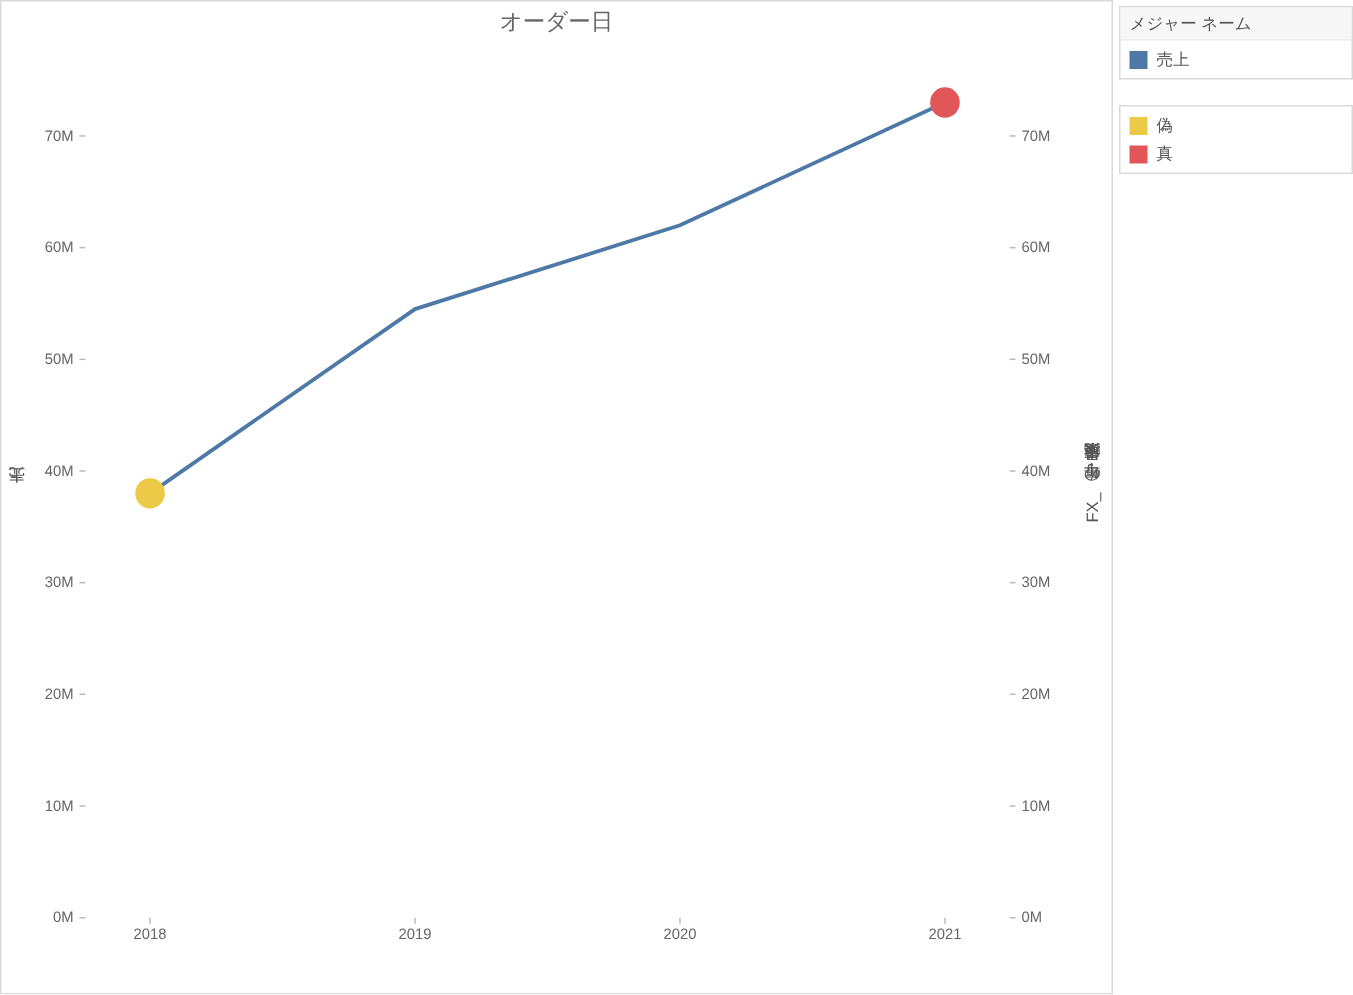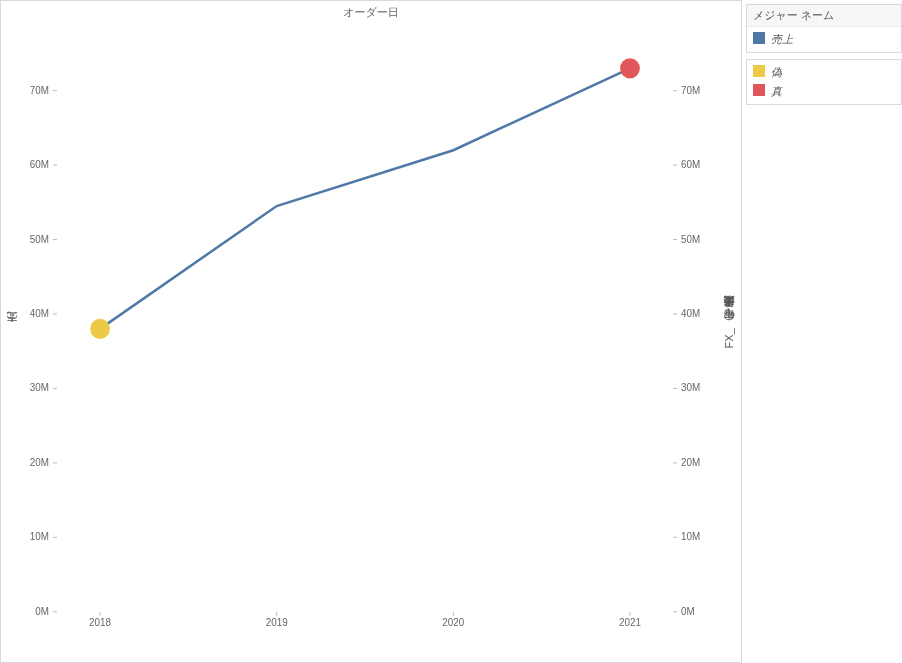--- a/index.html
+++ b/index.html
@@ -1,34 +1,34 @@
 <!DOCTYPE html>
 <html><head>
 <meta charset="utf-8">
 <style>
   * { box-sizing: border-box; }
   html, body { margin:0; padding:0; font-family:"Hiragino Sans","Yu Gothic",Arial,sans-serif; font-size:11px; color:#555; background:#fff;}
   .root { display:flex; width:902px; height:663px; }
   .chart-pane { position:relative; flex:1; border:1px solid #d9d9d9; }
-  .title-top { position:absolute; top:4px; left:0; right:0; text-align:center; font-size:11px; color:#666;}
+  .title-top { position:absolute; top:4px; left:0; right:0; text-align:center; font-size:15px; color:#666;}
   .plot { position:absolute; left:48px; right:60px; top:22px; bottom:32px; }
   .plot svg { width:100%; height:100%; overflow:visible;}
   .ylabel-left { position:absolute; left:4px; top:50%; transform:translateY(-50%) rotate(180deg); writing-mode:vertical-rl; font-size:11px; color:#555;}
   .ylabel-right { position:absolute; right:4px; top:50%; transform:translateY(-50%) rotate(180deg); writing-mode:vertical-rl; font-size:11px; color:#555;}
   .tick-label { font-size:10px; fill:#666; }
   .tick-line { stroke:#bbb; stroke-width:1; }
   .axis-line { stroke:#bbb; stroke-width:1; }
   .line-series { stroke:#4e79a7; stroke-width:2.5; fill:none; }
   .dot-yellow { fill:#edc948; }
   .dot-red { fill:#e15759; }
   .legend-pane { width:160px; padding:4px 0 0 4px; background:#fff;}
-  .legend-block { border:1px solid #d9d9d9; margin-bottom:6px; background:#fff;}
+  .legend-block { border:1px solid #d9d9d9; margin-bottom:17px; background:#fff;}
   .legend-title { padding:3px 6px; border-bottom:1px solid #eee; color:#555; font-size:11px; background:#f7f7f7;}
   .legend-items { padding:3px 4px;}
-  .legend-item { display:flex; align-items:flex-start; gap:6px; padding:2px 2px;font-style:italic;}
+  .legend-item { display:flex; align-items:center; gap:6px; padding:2px 2px;}
   .swatch { width:12px; height:12px; display:inline-block;}
   .swatch.line { background:#4e79a7;}
   .swatch.yellow { background:#edc948;}
   .swatch.red { background:#e15759;}
 </style>
 </head>
 <body>
 
 <div class="root">
   <div class="chart-pane">

